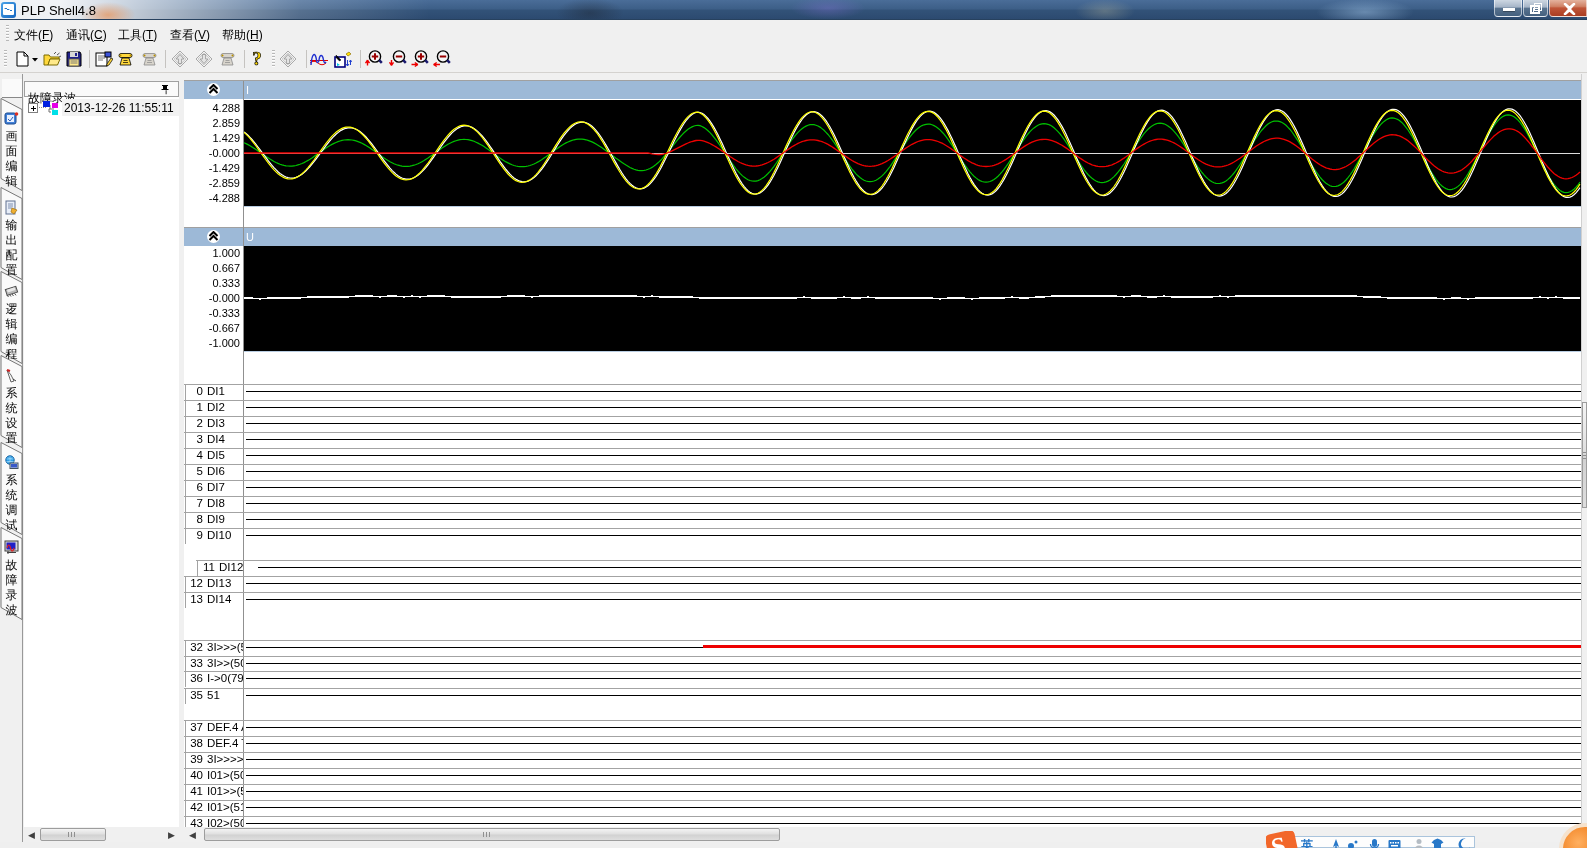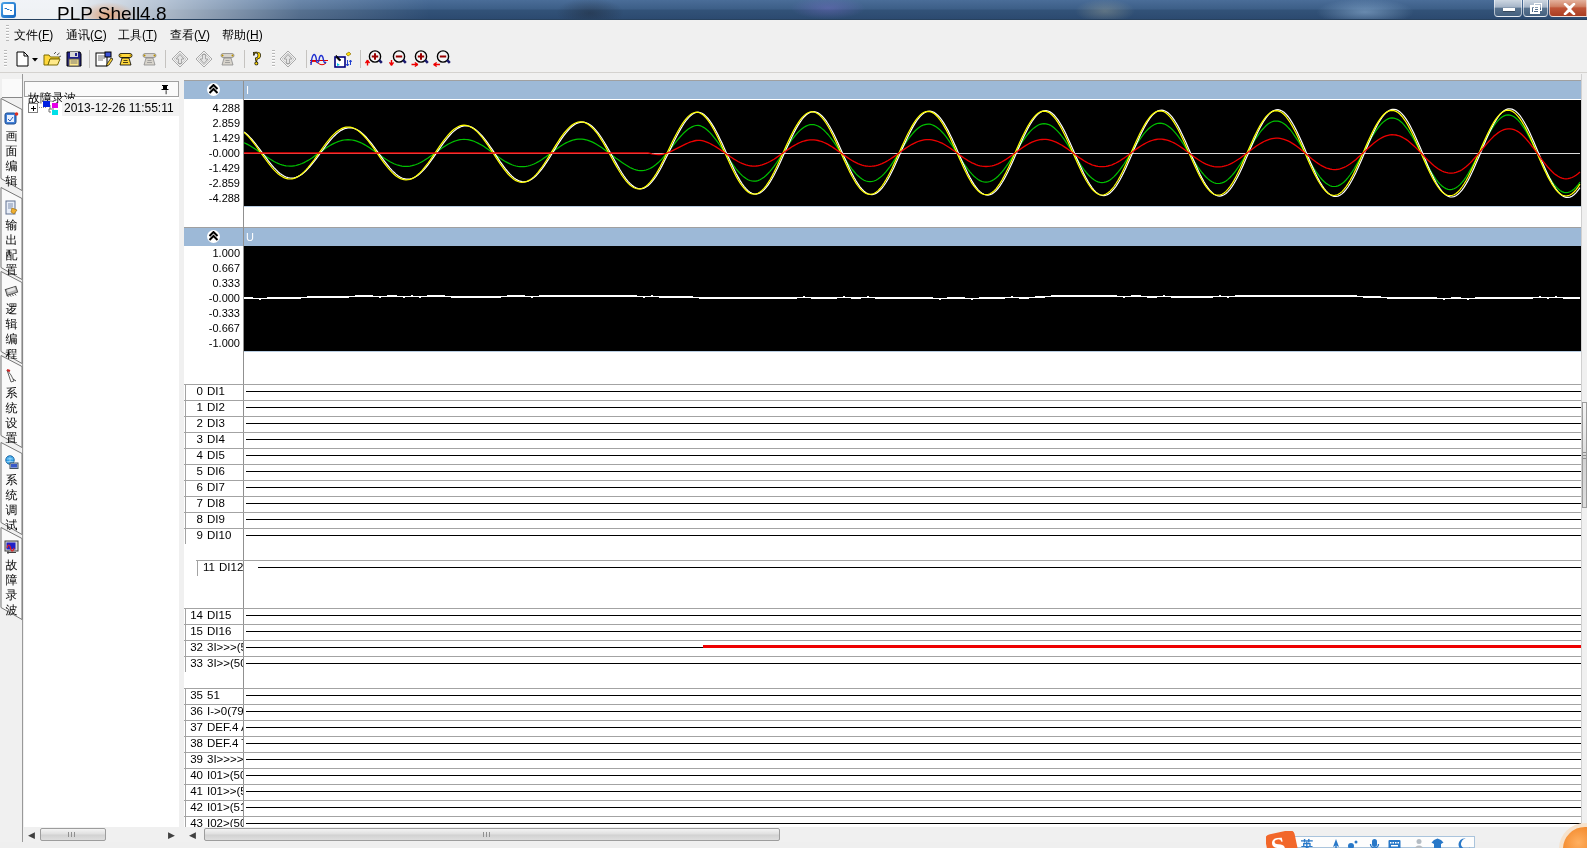--- a/index.html
+++ b/index.html
@@ -8,21 +8,21 @@
 #titlebar { left:0; top:0; width:1587px; height:20px;
   background:
     radial-gradient(ellipse 38px 18px at 108px 15px, rgba(230,150,95,.75), rgba(230,150,95,0) 72%),
     radial-gradient(ellipse 45px 20px at 590px 13px, rgba(25,28,35,.35), rgba(25,28,35,0) 75%),
     radial-gradient(ellipse 50px 15px at 828px 8px, rgba(125,110,205,.4), rgba(125,110,205,0) 75%),
     radial-gradient(ellipse 40px 16px at 1105px 11px, rgba(200,195,160,.3), rgba(200,195,160,0) 75%),
     radial-gradient(ellipse 65px 18px at 1365px 12px, rgba(160,195,230,.5), rgba(160,195,230,0) 75%),
     linear-gradient(to right, rgba(255,255,255,.92) 60px, rgba(255,255,255,.55) 180px, rgba(255,255,255,.18) 300px, rgba(255,255,255,0) 430px),
     linear-gradient(to bottom, #4a6d98 0%, #3d5f88 45%, #325278 55%, #2c4a70 100%);
   border-bottom:1px solid #27415e; }
-#titletext { left:21px; top:3px; font-size:19px; color:#000;margin-left:36px; }
+#titletext { left:21px; top:3px; font-size:13px; color:#000; }
 #appicon { left:1px; top:2px; width:15px; height:16px; background:linear-gradient(135deg,#4aa3e8,#1566c0); border-radius:3px; }
 #appicon:before { content:""; position:absolute; left:2px; top:2px; right:2px; bottom:3px; background:#fff; border-radius:1px; }
 #appicon:after { content:""; position:absolute; left:3px; top:6px; width:8px; height:3px;
   background:linear-gradient(to top right, transparent 44%, #2277cc 46%, #2277cc 58%, transparent 60%); }
 .winbtn { top:0; height:17px; border:1px solid rgba(250,252,255,.6); border-top:none; }
 #btnmin { left:1494px; width:28px; background:linear-gradient(to bottom, #cdd7e2 0%, #a5b4c7 45%, #5a7490 50%, #44607e 100%); border-radius:0 0 4px 4px; }
 #btnmax { left:1523px; width:25px; background:linear-gradient(to bottom, #cdd7e2 0%, #a5b4c7 45%, #5a7490 50%, #44607e 100%); border-radius:0 0 4px 4px; }
 #btncls { left:1549px; width:38px; border-radius:0 0 0 4px !important; background:linear-gradient(to bottom, #e4b29e 0%, #d08266 40%, #c05538 50%, #aa3d22 100%); border-radius:0 0 4px 4px; }
 #btnmin i { position:absolute; left:8px; top:8px; width:12px; height:3px; background:#fff; box-shadow:0 1px 1px rgba(0,0,0,.35); }
 #btnmax i { position:absolute; left:6px; top:5px; width:10px; height:9px; border:2px solid #fff; background:transparent; } #btnmax i:before { content:""; position:absolute; left:1px; top:1px; width:4px; height:3px; border:1px solid #fff; } #btnmax b { position:absolute; left:10px; top:3px; width:8px; height:8px; border:1px solid #fff; }
@@ -458,33 +458,33 @@
       <div class="sig"></div>
     </div>
 <div class="dirow" style="top:486px;margin-left:12px;">
       <div class="sep"></div>
       <div class="lbl">
         <span class="num">11</span>
         <span class="nam">DI12</span>
       </div>
       <div class="sig"></div>
     </div>
-<div class="dirow" style="top:534px;">
-      <div class="sep"></div>
-      <div class="lbl">
-        <span class="num">14</span>
-        <span class="nam">DI15</span>
-      </div>
-      <div class="sig"></div>
-    </div>
-<div class="dirow" style="top:550px;">
-      <div class="sep"></div>
-      <div class="lbl">
-        <span class="num">15</span>
-        <span class="nam">DI16</span>
+<div class="dirow" style="top:502px;">
+      <div class="sep"></div>
+      <div class="lbl">
+        <span class="num">12</span>
+        <span class="nam">DI13</span>
+      </div>
+      <div class="sig"></div>
+    </div>
+<div class="dirow" style="top:518px;">
+      <div class="sep"></div>
+      <div class="lbl">
+        <span class="num">13</span>
+        <span class="nam">DI14</span>
       </div>
       <div class="sig"></div>
     </div>
 <div class="dirow" style="top:566px;">
       <div class="sep"></div>
       <div class="lbl">
         <span class="num">32</span>
         <span class="nam">3I&gt;&gt;&gt;(5</span>
       </div>
       <div class="sig" style="width:457px;"></div>
@@ -499,21 +499,21 @@
       <div class="sig"></div>
     </div>
 <div class="dirow" style="top:614px;">
       <div class="sep"></div>
       <div class="lbl">
         <span class="num">35</span>
         <span class="nam">51</span>
       </div>
       <div class="sig"></div>
     </div>
-<div class="dirow" style="top:630px;">
+<div class="dirow" style="top:597px;">
       <div class="sep"></div>
       <div class="lbl">
         <span class="num">36</span>
         <span class="nam">I-&gt;0(79)</span>
       </div>
       <div class="sig"></div>
     </div>
 <div class="dirow" style="top:646px;">
       <div class="sep"></div>
       <div class="lbl">

